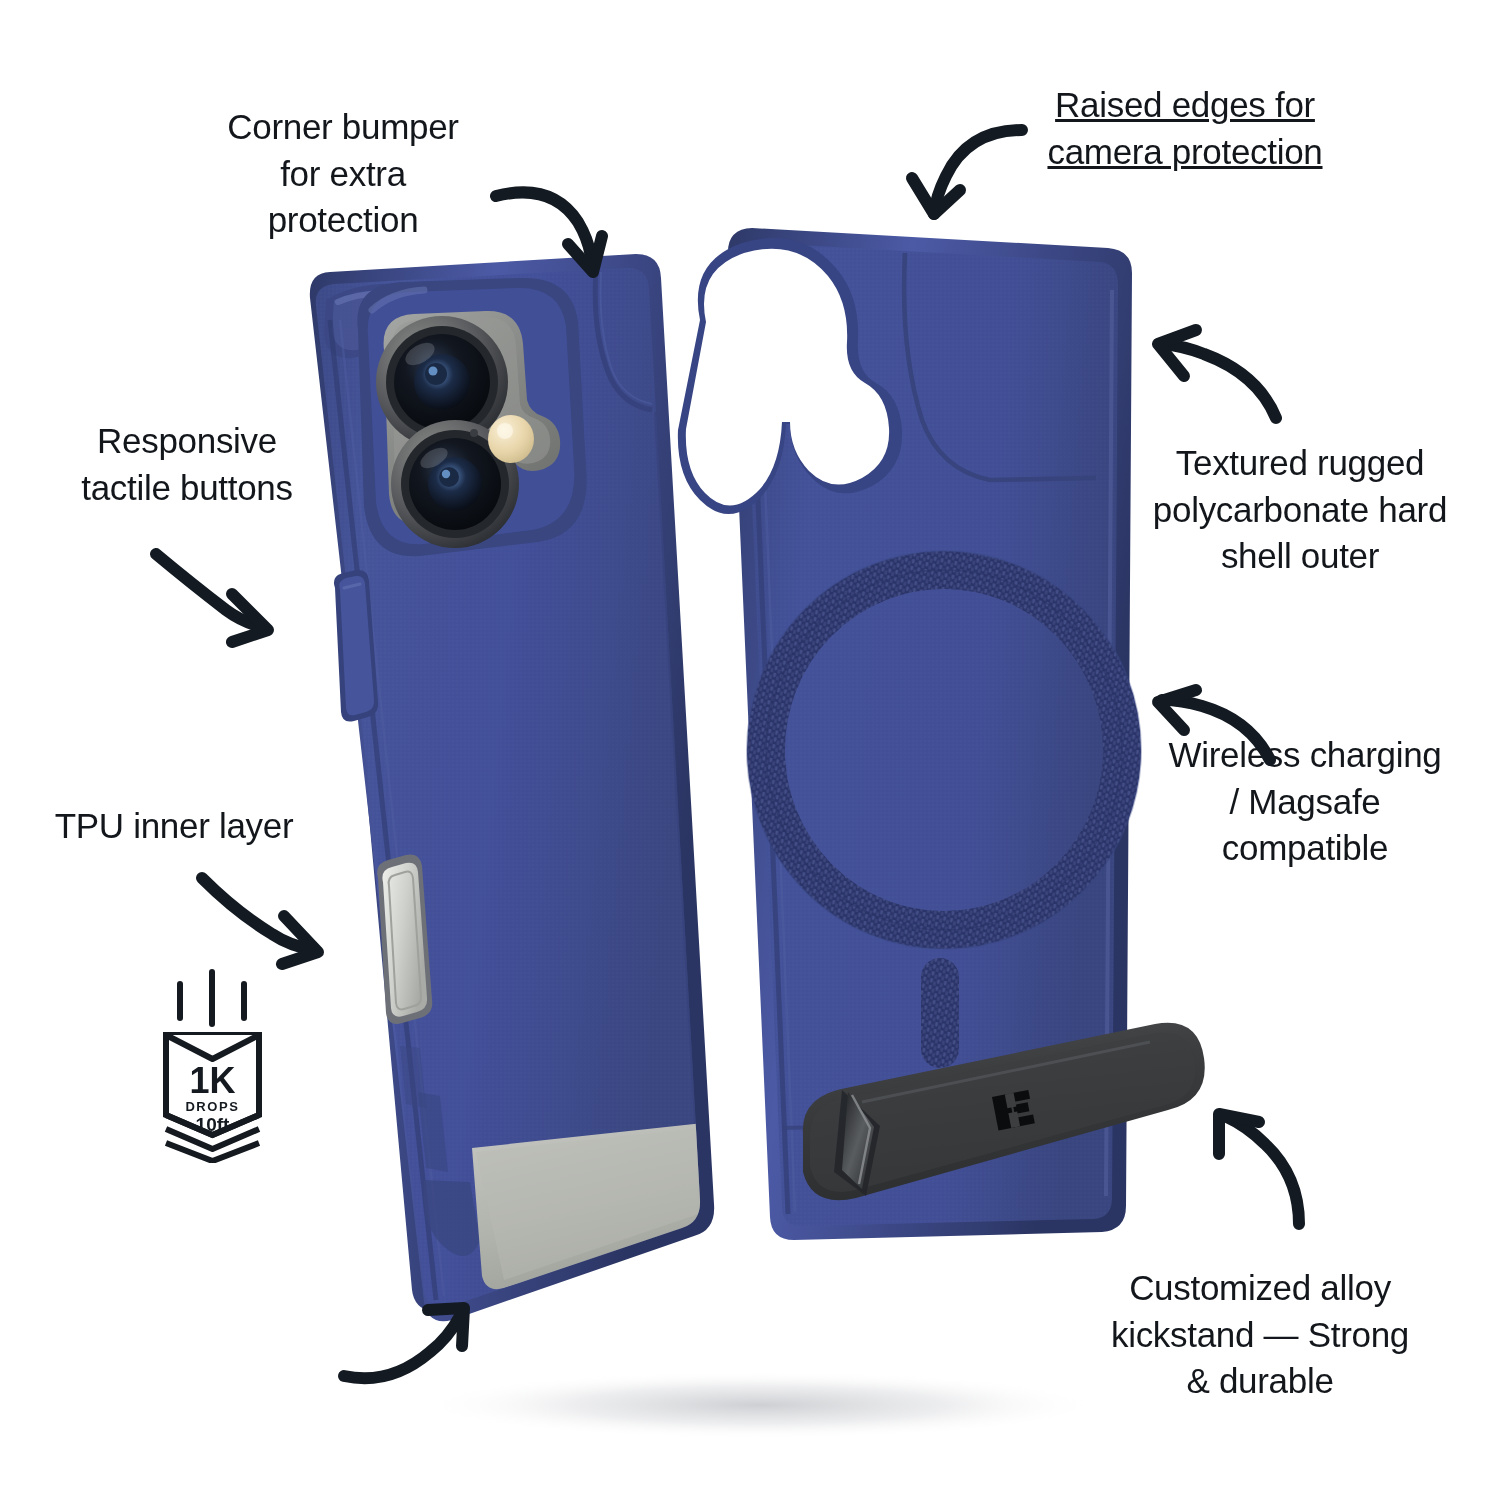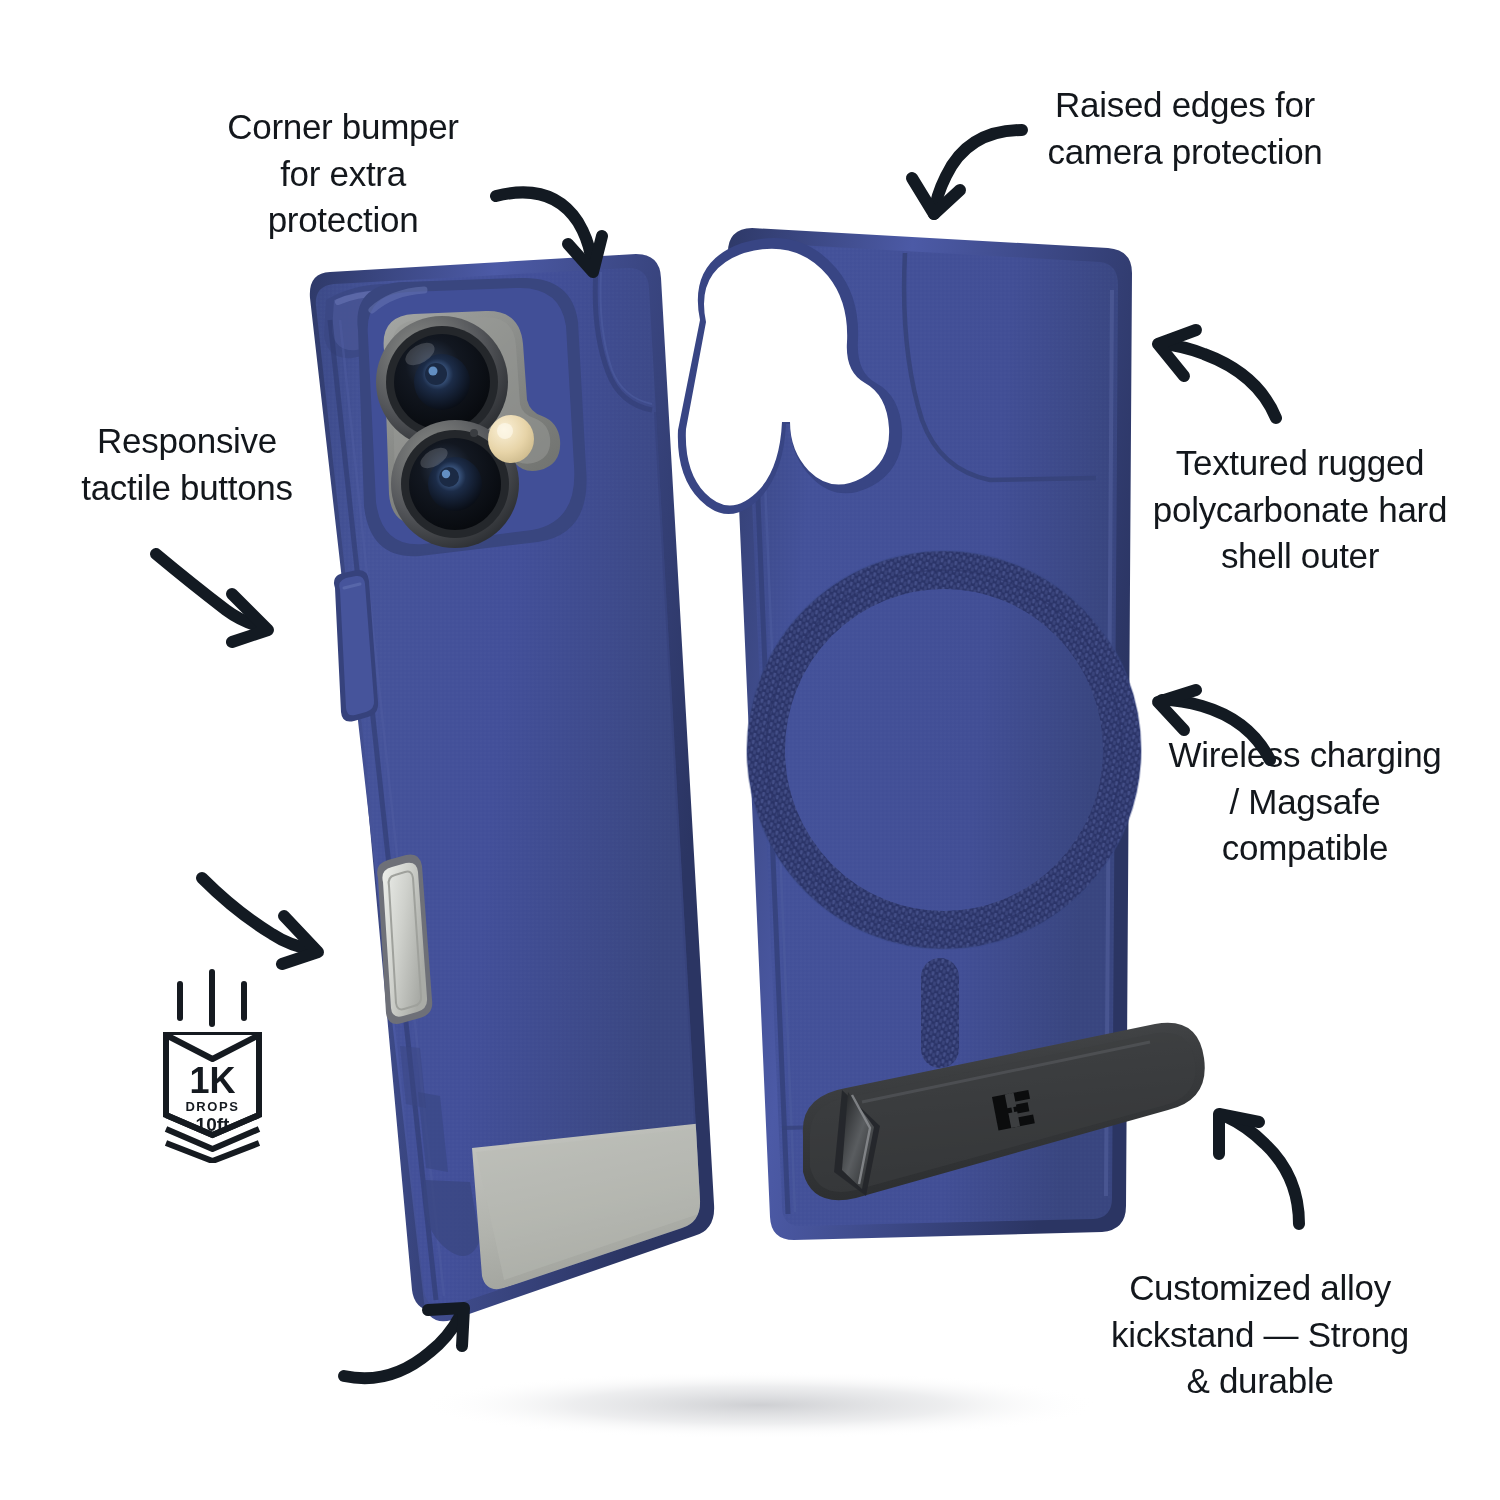--- a/index.html
+++ b/index.html
@@ -20,21 +20,21 @@
     position: absolute;
     text-align: center;
     font-size: 35px;
     line-height: 1.33;
     letter-spacing: -0.3px;
     color: #13171c;
     white-space: pre-line;
     font-weight: 400;
   }
   .c-corner   { left: 168px;  top: 104px;  width: 350px; }
-  .c-raised   { left: 985px;  top: 82px;   width: 400px; }
+  .c-raised   { left: 985px;  top: 82px;   width: 400px; text-decoration: underline; }
   .c-resp     { left: 42px;   top: 418px;  width: 290px; }
   .c-textured { left: 1120px; top: 440px;  width: 360px; }
   .c-tpu      { left: 24px;   top: 803px;  width: 300px; }
   .c-wireless { left: 1140px; top: 732px;  width: 330px; }
   .c-tested   { left: 48px;   top: 1240px; width: 340px; }
   .c-kick     { left: 1090px; top: 1240px; width: 340px; margin-top: 25px; }
 
   
   .arrow { position: absolute; }
   .arrow svg { display: block; overflow: visible; }
@@ -328,20 +328,21 @@
   <div class="callout c-corner">Corner bumper
 for extra
 protection</div>
   <div class="callout c-raised">Raised edges for
 camera protection</div>
   <div class="callout c-resp">Responsive
 tactile buttons</div>
   <div class="callout c-textured">Textured rugged
 polycarbonate hard
 shell outer</div>
+  <div class="callout c-tpu">TPU inner layer</div>
   <div class="callout c-wireless">Wireless charging
 / Magsafe
 compatible</div>
   <div class="callout c-kick">Customized alloy
 kickstand — Strong
 &amp; durable</div>
 
   <div class="arrow" style="left:490px; top:178px;">
     <svg width="140" height="110" viewBox="0 0 140 110">
       <path d="M6 18 Q62 4 88 44 Q100 64 102 86" fill="none" stroke="#131A22" stroke-width="12" stroke-linecap="round"></path>

